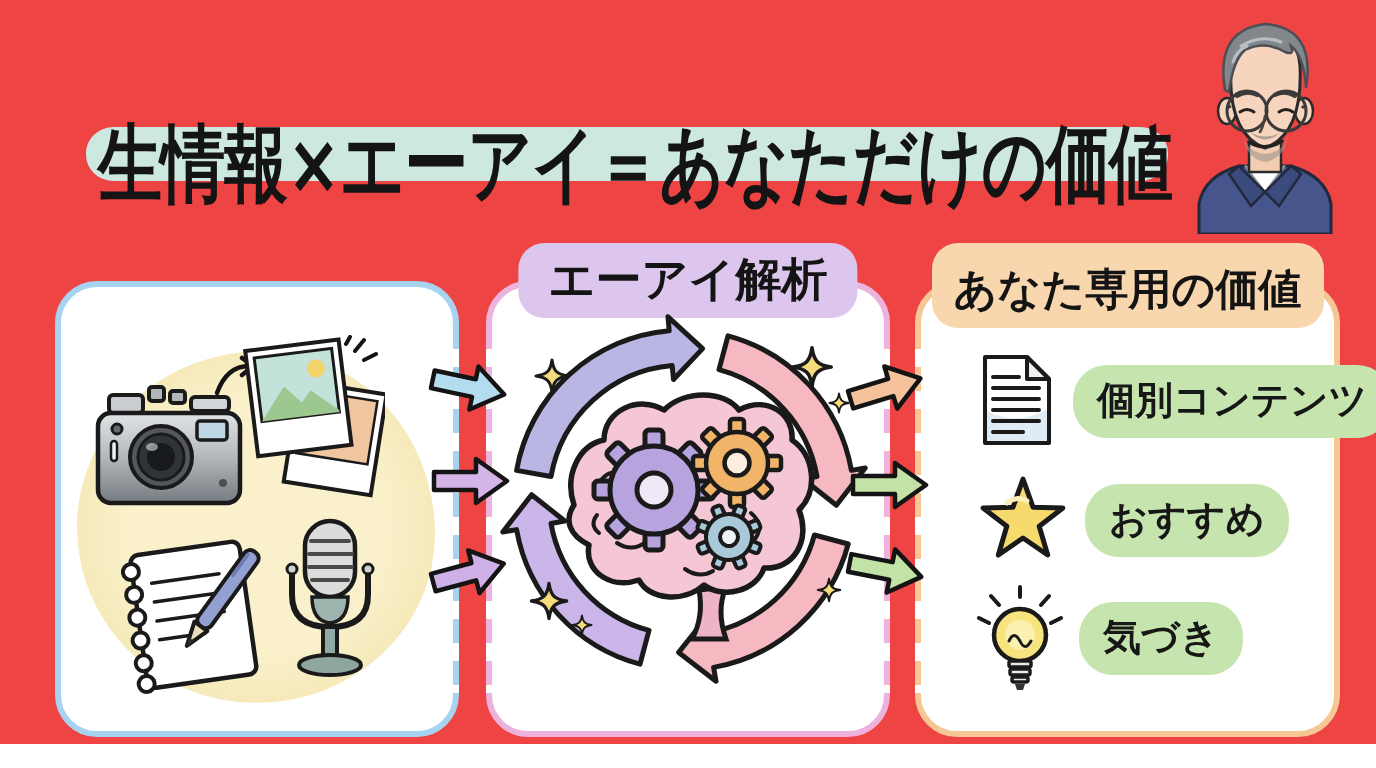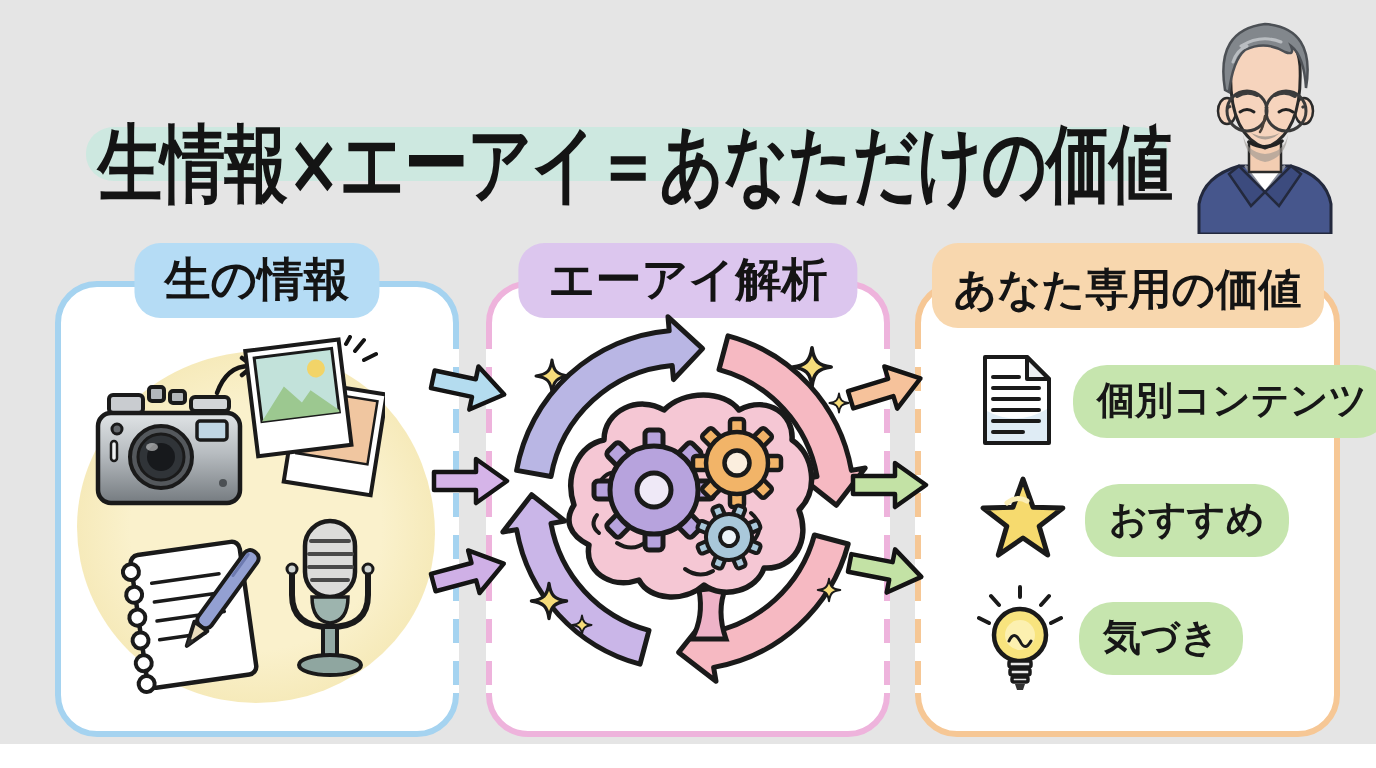--- a/index.html
+++ b/index.html
@@ -1,16 +1,16 @@
 <!DOCTYPE html>
 <html><head>
 <meta charset="utf-8">
 <style>
   html,body{margin:0;padding:0;background:#ffffff;}
-  .canvas{position:relative;width:1376px;height:744px;background:#e5e5e5;overflow:hidden;
+  .canvas{position:relative;width:1376px;height:744px;background:#ef4444;overflow:hidden;
           font-family:"DejaVu Sans","Liberation Sans",sans-serif;color:#161616;}
 
   
   .title-highlight{position:absolute;left:86px;top:127px;width:1082px;height:54px;
                    background:#cde8e0;border-radius:28px/26px;}
   .page-title{position:absolute;left:98px;top:64px;font-size:64px;font-weight:bold;
               letter-spacing:-1px;white-space:nowrap;transform:scaleY(1.32);
               transform-origin:left top;color:#141414;}
 
   
@@ -79,21 +79,20 @@
     <path d="M82,92 Q81.5,89 81,92 M42,92 L46,90 M119,92 L117,90" fill="none" stroke="#3a3a3a" stroke-width="3"></path>
     <path d="M80,92 L83,92" stroke="#3a3a3a" stroke-width="3"></path>
     <path d="M55,96 Q62,91 69,96" fill="none" stroke="#222222" stroke-width="3" stroke-linecap="round"></path>
     <path d="M94,96 Q101,91 108,96" fill="none" stroke="#222222" stroke-width="3" stroke-linecap="round"></path>
     <path d="M80,100 Q78,112 75,116" fill="none" stroke="#4a4038" stroke-width="2.5" stroke-linecap="round"></path>
     <path d="M64,126 Q80,136 97,125" fill="none" stroke="#222222" stroke-width="3.5" stroke-linecap="round"></path>
   </svg>
 
   <div class="box" id="box-raw">
     <div class="dash right"></div>
-    <div class="box-header">生の情報</div>
     <div class="blob"></div>
 
     <svg class="abs" style="left:32px;top:96px" width="152" height="128" viewBox="0 0 152 128">
       <defs>
         <linearGradient id="camgrad" x1="0" y1="0" x2="0" y2="1">
           <stop offset="0" stop-color="#e0e4e6"></stop>
             <stop offset="0.45" stop-color="#b7bcc0"></stop>
             <stop offset="1" stop-color="#757b80"></stop>
         </linearGradient>
       </defs>

